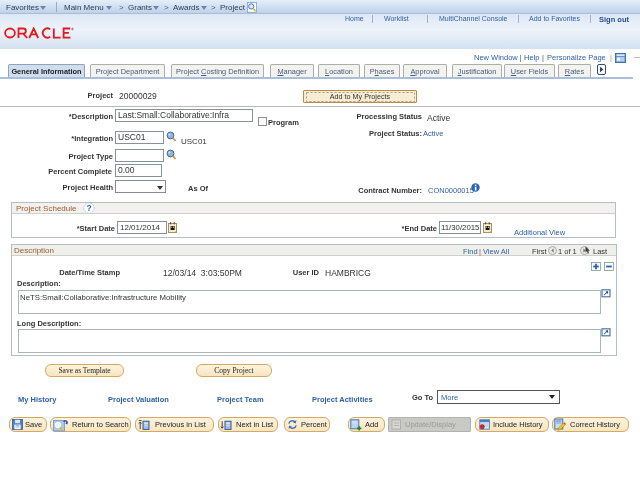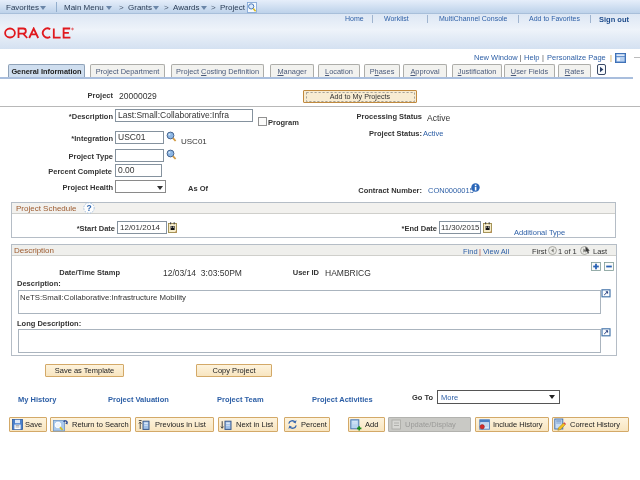--- a/index.html
+++ b/index.html
@@ -4,21 +4,21 @@
 <style>
 * { margin:0; padding:0; box-sizing:border-box; }
 html,body { width:640px; height:480px; background:#fff; font-family:"Liberation Sans", sans-serif; }
 #page { position:relative; width:640px; height:480px; overflow:hidden; background:#fff; }
 .abs { position:absolute; }
 .lbl { position:absolute; font-size:7.5px; font-weight:bold; color:#333; white-space:nowrap; }
 .rl { position:absolute; font-size:7.5px; font-weight:bold; color:#333; white-space:nowrap; width:200px; text-align:right; }
 .val { position:absolute; font-size:8.5px; color:#333; white-space:nowrap; }
 .link { position:absolute; font-size:7.5px; color:#2d5fa6; white-space:nowrap; }
 .inp { position:absolute; background:#fff; border:1px solid #85929e; font-size:8.5px; color:#333; line-height:11px; padding:0 2px; white-space:nowrap; overflow:hidden; }
-.tanbtn { position:absolute; background:linear-gradient(#fdf3dd,#f8e5c0); border:1px solid #d3a968; border-radius:1px; font-size:7.5px; color:#222; text-align:center; white-space:nowrap; }
+.tanbtn { position:absolute; background:linear-gradient(#fdf3dd,#f8e5c0); border:1px solid #d3a968; border-radius:6px; font-size:7.5px; color:#222; text-align:center; white-space:nowrap;font-family:Liberation Serif, serif; }
 .tab { position:absolute; top:64px; height:13px; background:#f2f2ef; border:1px solid #adada9; border-bottom:none; border-radius:2px 2px 0 0; font-size:7.4px; color:#4a5a7a; text-align:center; line-height:13px; }
 </style>
 </head>
 <body>
 <div id="page">
 
   <div class="abs" style="left:0;top:0;width:640px;height:14px;background:linear-gradient(#e6eefa,#bdd2ea);border-bottom:1px solid #a8bfda;"></div>
   <div class="abs" style="left:6px;top:3px;font-size:8px;color:#2a3c55;">Favorites</div>
   <div class="abs" style="left:40px;top:6px;width:0;height:0;border-left:3px solid transparent;border-right:3px solid transparent;border-top:4px solid #6b86a8;"></div>
   <div class="abs" style="left:56px;top:2px;width:1px;height:10px;background:#93aecd;"></div>
@@ -165,21 +165,21 @@
   <div class="inp" style="left:439px;top:221px;width:42px;height:13px;font-size:7.8px;padding:0 1px;">11/30/2015</div>
   <svg class="abs" style="left:483px;top:222px;" width="9" height="11" viewBox="0 0 9 11">
       <rect x="0.5" y="1.5" width="8" height="9" fill="#f6ecca" stroke="#9c8a4a" stroke-width="0.9"></rect>
       <rect x="2" y="0.3" width="1.2" height="2" fill="#444"></rect>
       <rect x="5.6" y="0.3" width="1.2" height="2" fill="#444"></rect>
       <rect x="2.6" y="4" width="4" height="4" fill="#111"></rect>
       <rect x="3.2" y="4.6" width="1" height="1" fill="#fff"></rect>
       <rect x="5" y="4.6" width="1" height="1" fill="#fff"></rect>
       <path d="M6.5 10.5 L8.5 10.5 L8.5 8.5 Z" fill="#c08a50"></path>
     </svg>
-  <div class="link" style="left:514px;top:228px;">Additional Type</div>
+  <div class="link" style="left:514px;top:228px;">Additional View</div>
 
   <div class="abs" style="left:11px;top:244px;width:606px;height:112px;border:1px solid #b5bdc6;background:#fff;"></div>
   <div class="abs" style="left:12px;top:245px;width:604px;height:11px;background:#efefec;border-bottom:1px solid #cfcfcb;"></div>
   <div class="abs" style="left:14px;top:246px;font-size:8px;color:#9c5a2e;">Description</div>
   <div class="link" style="left:463px;top:247px;">Find</div>
   <div class="abs" style="left:479px;top:247px;font-size:7.5px;color:#b04a3a;">|</div>
   <div class="link" style="left:483px;top:247px;">View All</div>
   <div class="val" style="left:532px;top:247px;font-size:7.5px;">First</div>
   <svg class="abs" style="left:548px;top:246px;" width="9" height="9" viewBox="0 0 9 9">
       <circle cx="4.5" cy="4.5" r="4" fill="#e9e9e5" stroke="#9a9a94" stroke-width="0.8"></circle>

